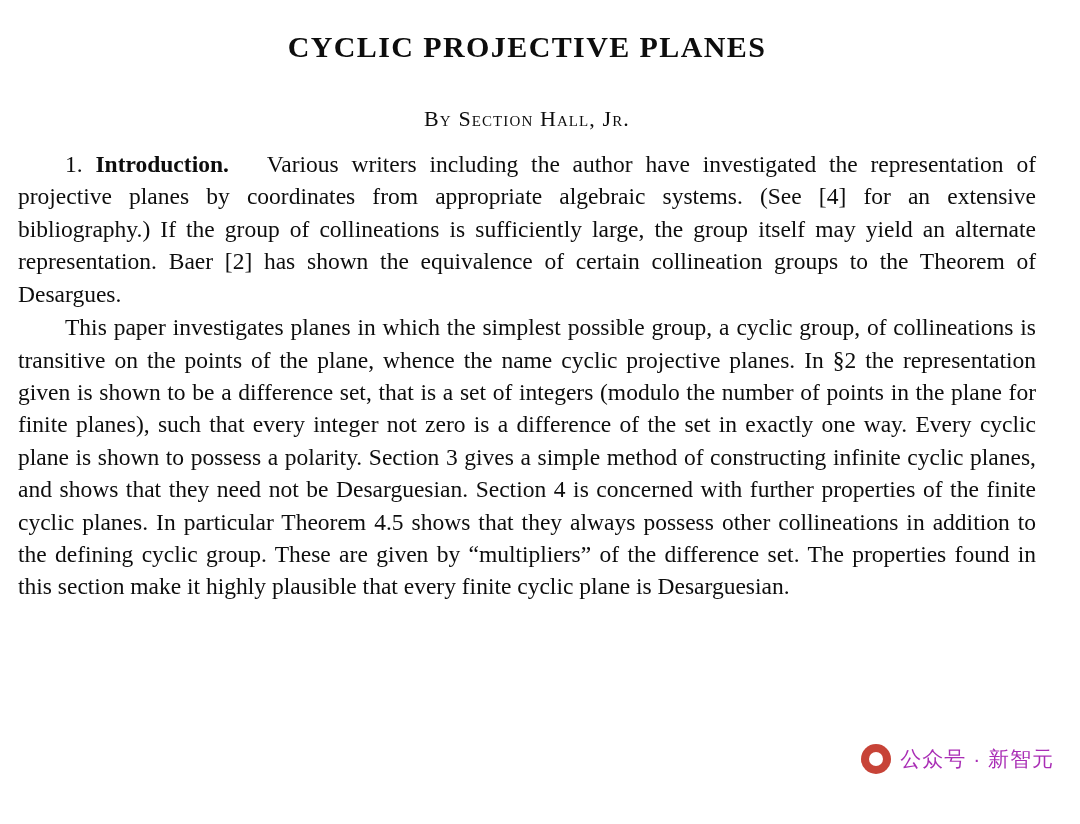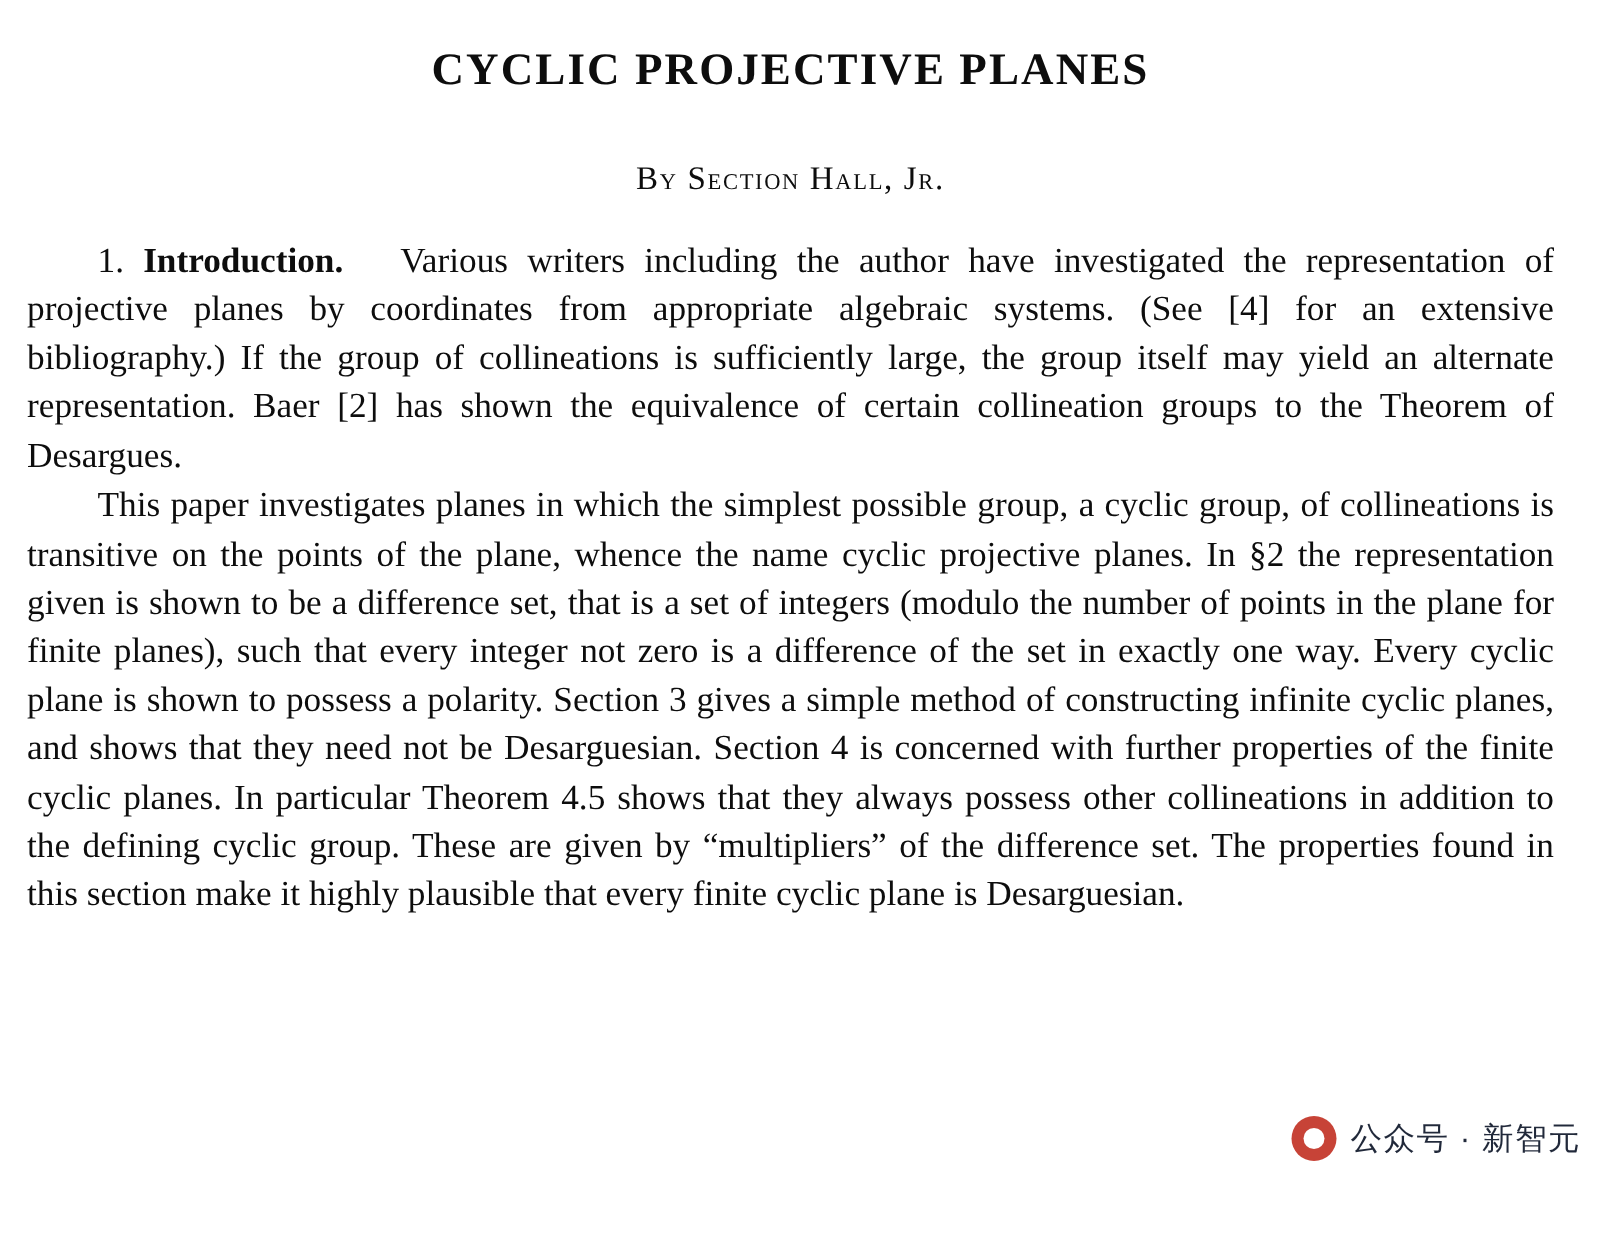--- a/index.html
+++ b/index.html
@@ -31,21 +31,21 @@
     font-family: "Liberation Serif", "DejaVu Serif", serif;
   }
   .byline {
     text-align: center;
     font-size: 22px;
     margin: 42px 0 0 0;
     letter-spacing: 1.1px;
     font-variant: small-caps;
   }
   .body-text {
-    margin-top: 26px;
+    margin-top: 16px;
     font-size: 23.5px;
     line-height: 1.38;
     text-align: justify;
     text-justify: inter-word;
     hyphens: manual;
   }
   .body-text p {
     margin: 0;
     text-indent: 2.0em;
   }
@@ -81,21 +81,21 @@
     position: absolute;
     left: 8px;
     top: 8px;
     width: 14px;
     height: 14px;
     border-radius: 50%;
     background: #ffffff;
   }
   .wm-text {
     font-size: 21px;
-    color: #0f172a;
+    color: #a21caf;
     letter-spacing: 1px;
     white-space: nowrap;
   }
 </style>
 </head>
 <body>
 
 <div class="page">
 
   <h1 class="paper-title">CYCLIC PROJECTIVE PLANES</h1>

